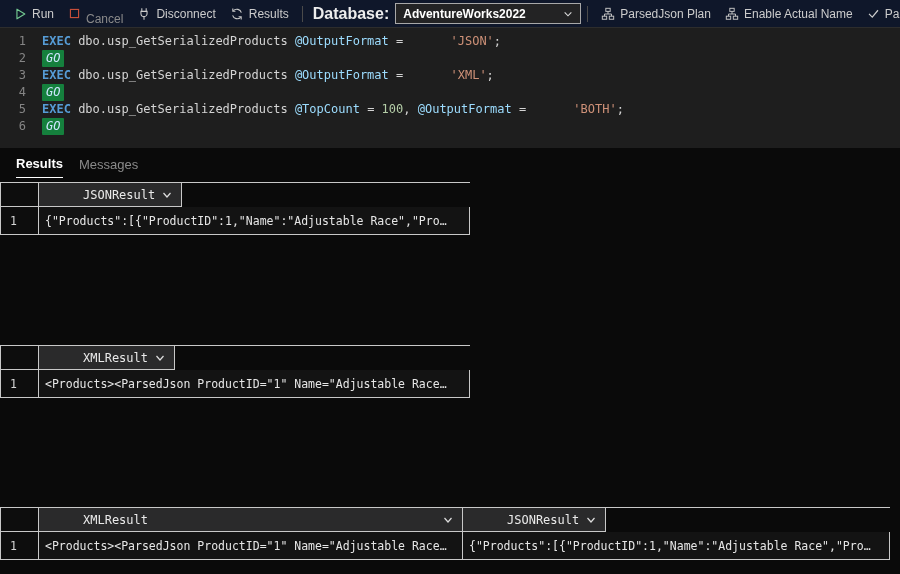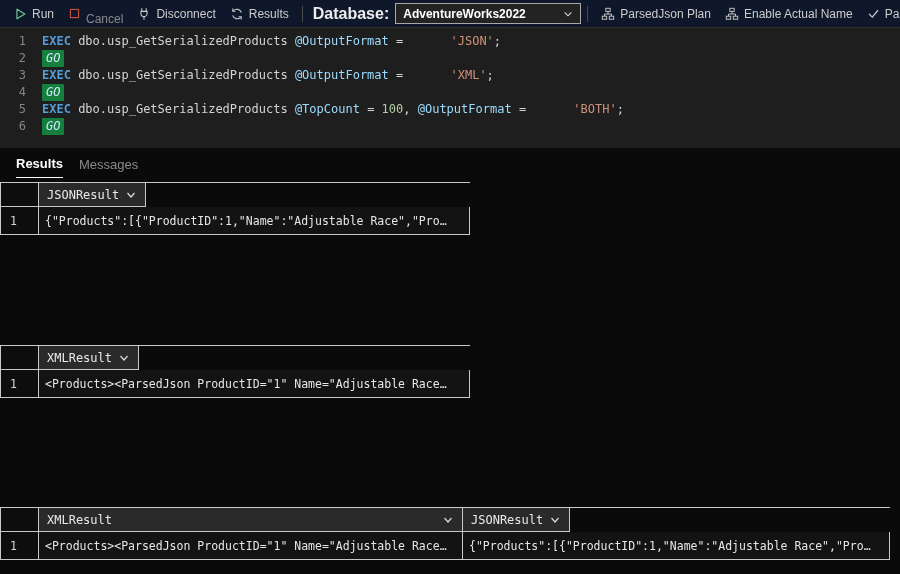--- a/index.html
+++ b/index.html
@@ -57,21 +57,21 @@
     font-family:"DejaVu Sans Mono","Liberation Mono",monospace;
     border-top:1px solid #c8c8c8; border-left:1px solid #c8c8c8;
   }
   .grow { display:flex; }
   .gcell {
     display:flex; align-items:center; overflow:hidden; white-space:pre;
     border-right:1px solid #c8c8c8; border-bottom:1px solid #c8c8c8;
   }
   .corner { width:38px; flex:none; height:24px; background:#0d0d0d; }
   .ghead  { background:#2a2a2b; height:24px; color:#eaeaea; font-size:12px; padding:0 8px; cursor:pointer; }
-  .ghead-label { overflow:hidden; }
+  .ghead-label { overflow:hidden;margin-left:36px; }
   .chev { margin-left:auto; display:inline-flex; padding-left:6px; cursor:pointer; }
   .gnum { width:38px; flex:none; height:28px; background:#0d0d0d; color:#d4d4d4; font-size:11.5px; padding-left:9px; cursor:pointer; }
   .gdata { background:#131313; color:#e6e6e6; font-size:11.5px; height:28px; padding:0 6px; cursor:pointer; flex:1 1 auto; }
   .w424 { flex:0 0 424px; }
 </style>
 </head>
 <body>
 
 <div class="app">
 

